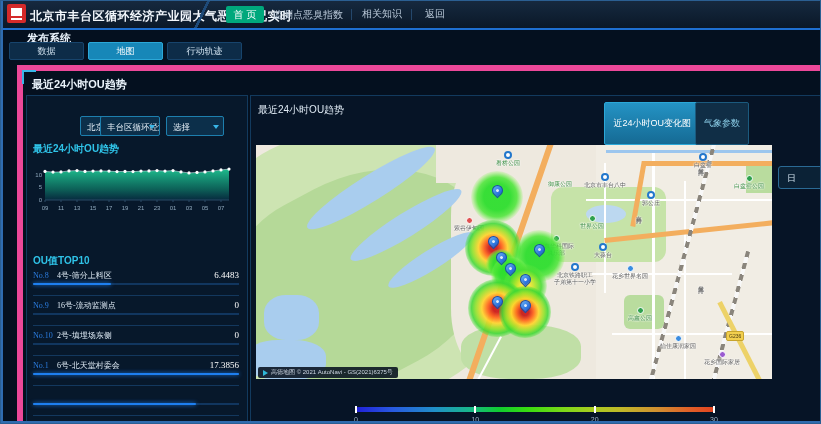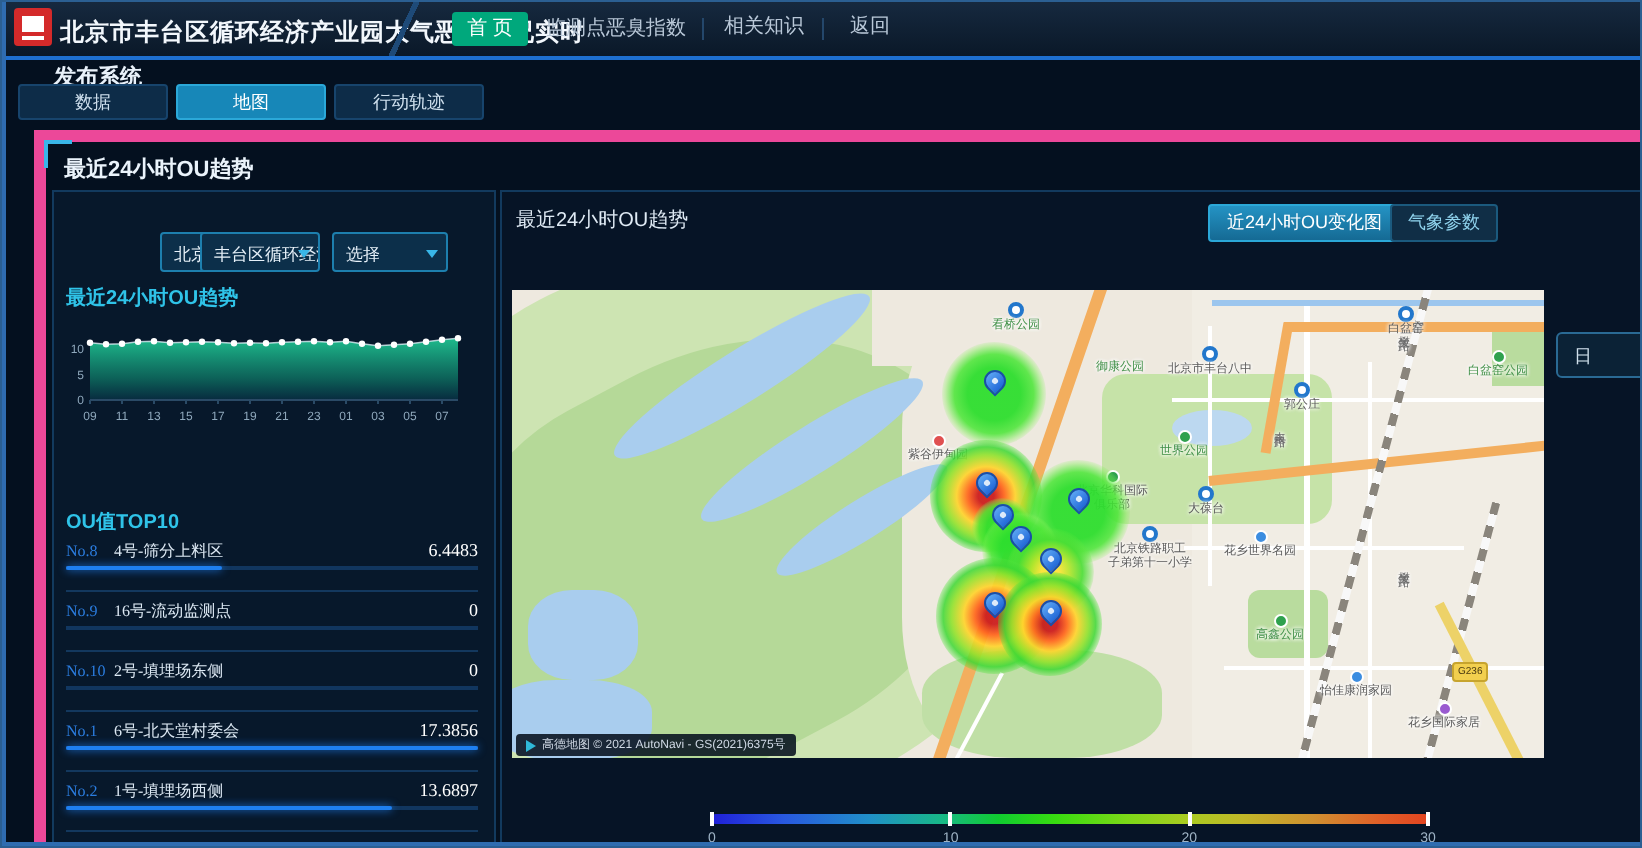--- a/index.html
+++ b/index.html
@@ -50,21 +50,21 @@
   .top-row{position:relative;height:29px;border-bottom:1px solid rgba(40,110,180,.38);cursor:pointer;}
   .tr-line{display:flex;align-items:baseline;padding-top:4px;font-family:Liberation Serif, serif;}
   .tr-rank{font-size:8px;color:#2b7de0;min-width:24px;}
   .tr-name{font-size:8px;color:#dce8f3;}
   .tr-val{margin-left:auto;font-size:9px;color:#fff;}
   .tr-track{position:absolute;left:0;right:0;top:17px;height:2px;background:rgba(30,90,160,.45);}
   .tr-fill{position:absolute;left:0;top:0;height:2px;background:#1e7ff0;box-shadow:0 0 4px #1e7ff0;border-radius:1px;}
 
   
   .map-title{position:absolute;left:7px;top:7px;font-size:10px;color:#dfeaf4;}
-  .map-btn{position:absolute;top:6px;height:17px;line-height:17px;padding:0 8px;font-size:9px;border-radius:2px;
+  .map-btn{position:absolute;top:6px;height:17px;line-height:17px;padding:12px 8px;font-size:9px;border-radius:2px;
            color:#8fd2ec;background:#102e46;border:1px solid #1b5a7e;cursor:pointer;}
   .map-btn.active{background:linear-gradient(#2493c4,#156a94);color:#fff;border-color:#2ba8d8;}
   .mini-select{position:absolute;left:527px;top:70px;width:56px;height:23px;background:#0b2236;
                border:1px solid #2a6a94;border-radius:3px;font-size:9px;color:#d0e0ec;line-height:23px;
                padding-left:8px;box-sizing:border-box;cursor:pointer;}
 
   .map{position:absolute;left:5px;top:49px;width:516px;height:234px;overflow:hidden;background:#eee9df;cursor:grab;}
   .m{position:absolute;}
   .park{background:#cde4b2;}
   .water{background:#a9cdee;}
@@ -246,25 +246,20 @@
             <div class="tr-line">
               <div class="tr-rank">No.1</div>
               <div class="tr-name">6号-北天堂村委会</div>
               <div class="tr-val">17.3856</div>
             </div>
             <div class="tr-track">
               <div class="tr-fill" style="width: 100%;"></div>
             </div>
           </div>
           <div class="top-row">
-            <div class="tr-line">
-              <div class="tr-rank">No.2</div>
-              <div class="tr-name">1号-填埋场西侧</div>
-              <div class="tr-val">13.6897</div>
-            </div>
             <div class="tr-track">
               <div class="tr-fill" style="width: 79%;"></div>
             </div>
           </div>
         </div>
     </div>
 
     <div class="map-box">
       <div class="map-title">最近24小时OU趋势</div>
       <div class="map-btn active" style="right:133px;">近24小时OU变化图</div>

